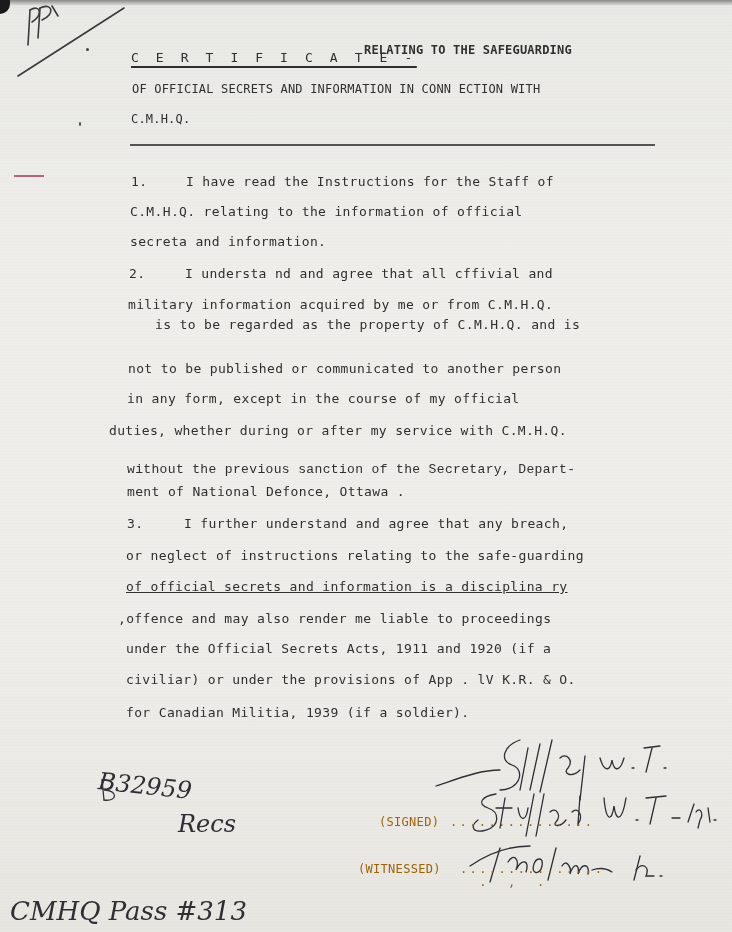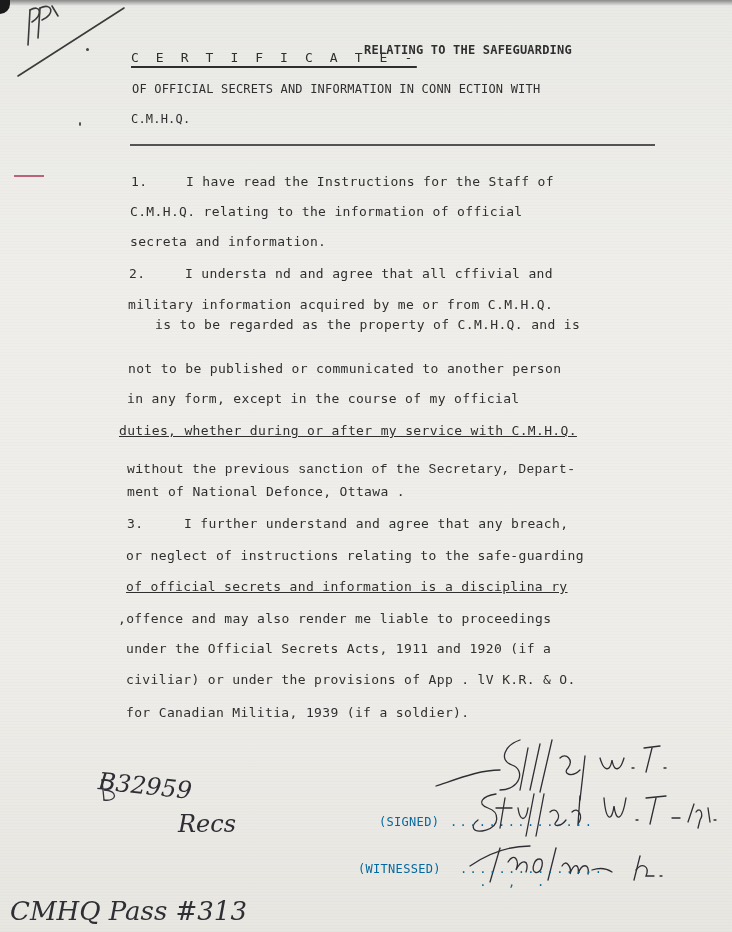--- a/index.html
+++ b/index.html
@@ -80,21 +80,21 @@
       opacity: 0.8;
     }
     svg.overlay {
       position: absolute; left: 0; top: 0;
       pointer-events: none;
     }
     .sig-label {
       position: absolute;
       font-size: 12px;
       white-space: pre;
-      color: #0369a1;
+      color: #a16207;
       letter-spacing: 0.3px;
     }
   </style>
 </head>
 <body>
 
 <div class="paper"></div>
 <div class="top-shadow"></div>
 <div class="corner-dark"></div>
 
@@ -181,21 +181,21 @@
 <div class="typed" style="left:186px;top:174px;">I have read the Instructions for the Staff of</div>
 <div class="typed" style="left:130px;top:204px;">C.M.H.Q. relating to the information of official</div>
 <div class="typed" style="left:130px;top:234px;">secreta and information.</div>
 
 <div class="typed" style="left:129px;top:266px;">2.</div>
 <div class="typed" style="left:185px;top:266px;">I understa nd and agree that all cffivial and</div>
 <div class="typed" style="left:128px;top:297px;">military information acquired by me or from C.M.H.Q.</div>
 <div class="typed" style="left:128px;top:317px;margin-left:27px;">is to be regarded as the property of C.M.H.Q. and is</div>
 <div class="typed" style="left:128px;top:361px;">not to be published or communicated to another person</div>
 <div class="typed" style="left:127px;top:391px;">in any form, except in the course of my official</div>
-<div class="typed" style="left:119px;top:423px;text-decoration:underline;">duties, whether during or after my service with C.M.H.Q.</div>
+<div class="typed" style="left:109px;top:423px;">duties, whether during or after my service with C.M.H.Q.</div>
 <div class="typed" style="left:127px;top:462px;font-family:Liberation Mono, monospace;">without the previous sanction of the Secretary, Depart-</div>
 <div class="typed" style="left:127px;top:484px;">ment of National Defonce, Ottawa .</div>
 
 <div class="typed" style="left:127px;top:516px;">3.</div>
 <div class="typed" style="left:184px;top:516px;">I further understand and agree that any breach,</div>
 <div class="typed" style="left:126px;top:548px;">or neglect of instructions relating to the safe-guarding</div>
 <div class="typed" style="left:126px;top:579px;text-decoration:underline;">of official secrets and information is a disciplina ry</div>
 <div class="typed" style="left:118px;top:611px;">,offence and may also render me liable to proceedings</div>
 <div class="typed" style="left:126px;top:641px;">under the Official Secrets Acts, 1911 and 1920 (if a</div>
 <div class="typed" style="left:126px;top:672px;">civiliar) or under the provisions of App . lV K.R. &amp; O.</div>

